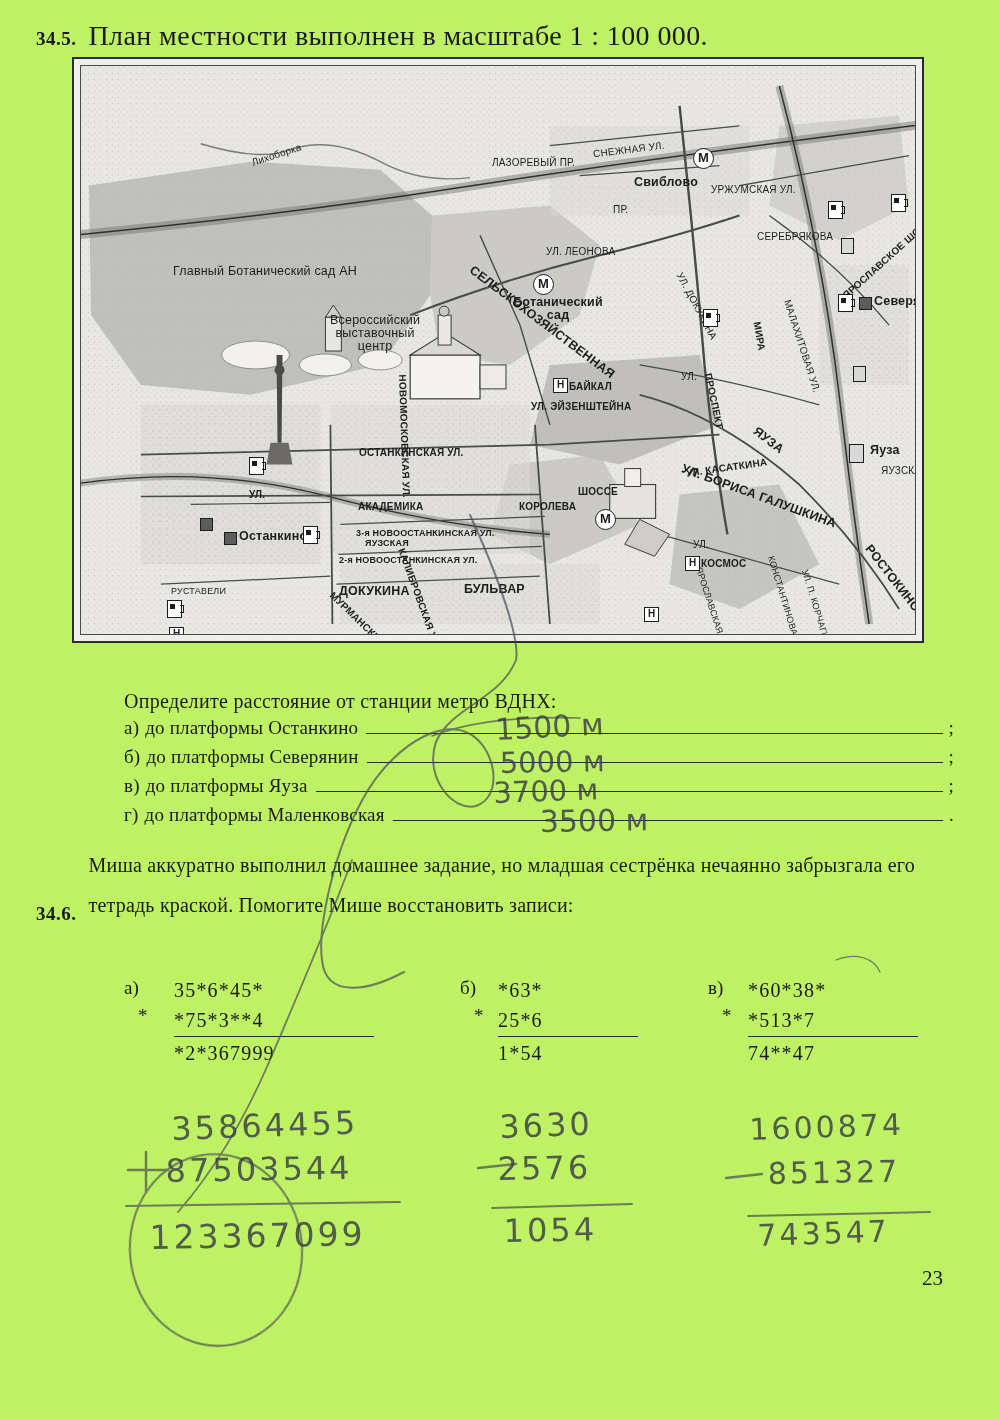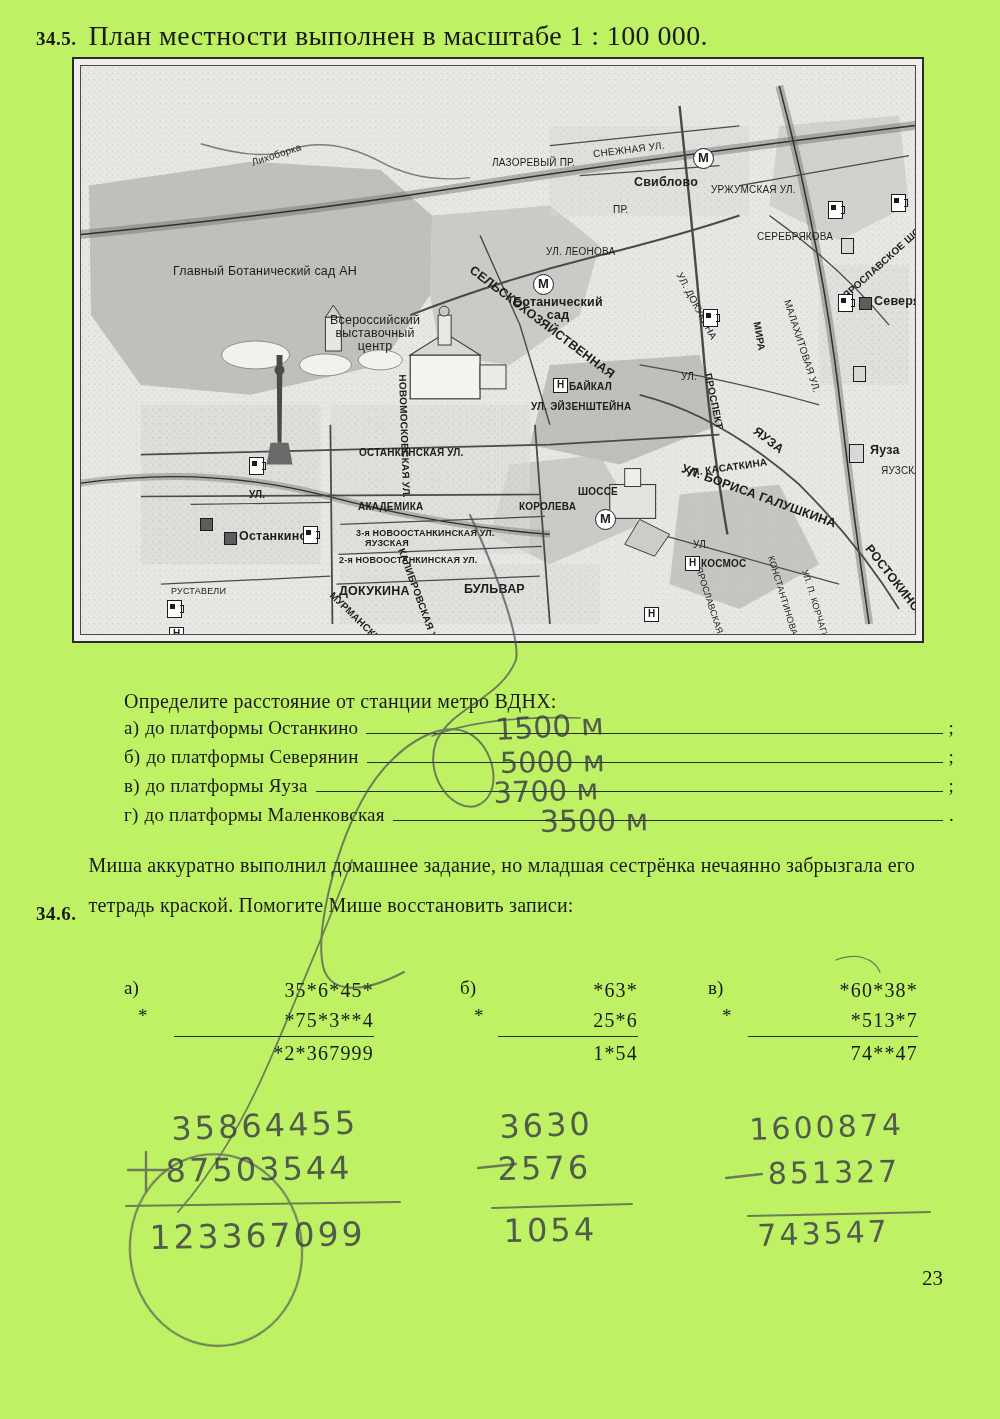--- a/index.html
+++ b/index.html
@@ -202,21 +202,20 @@
     letter-spacing: 0;
   }
   .colgroup .op {
     position: absolute;
     left: 14px; top: 30px;
     font-size: 19px;
   }
   .colgroup .nums {
     position: absolute;
     left: 58px; top: 0;
-    text-align: right;
   }
   .colgroup .nums .n { display: block; height: 30px; line-height: 30px; white-space: pre; }
   .colgroup .nums .rule {
     border-top: 1.4px solid #2b2b2b;
     margin-top: 1px;
     padding-top: 1px;
   }
 
   
   #hand-layer {

